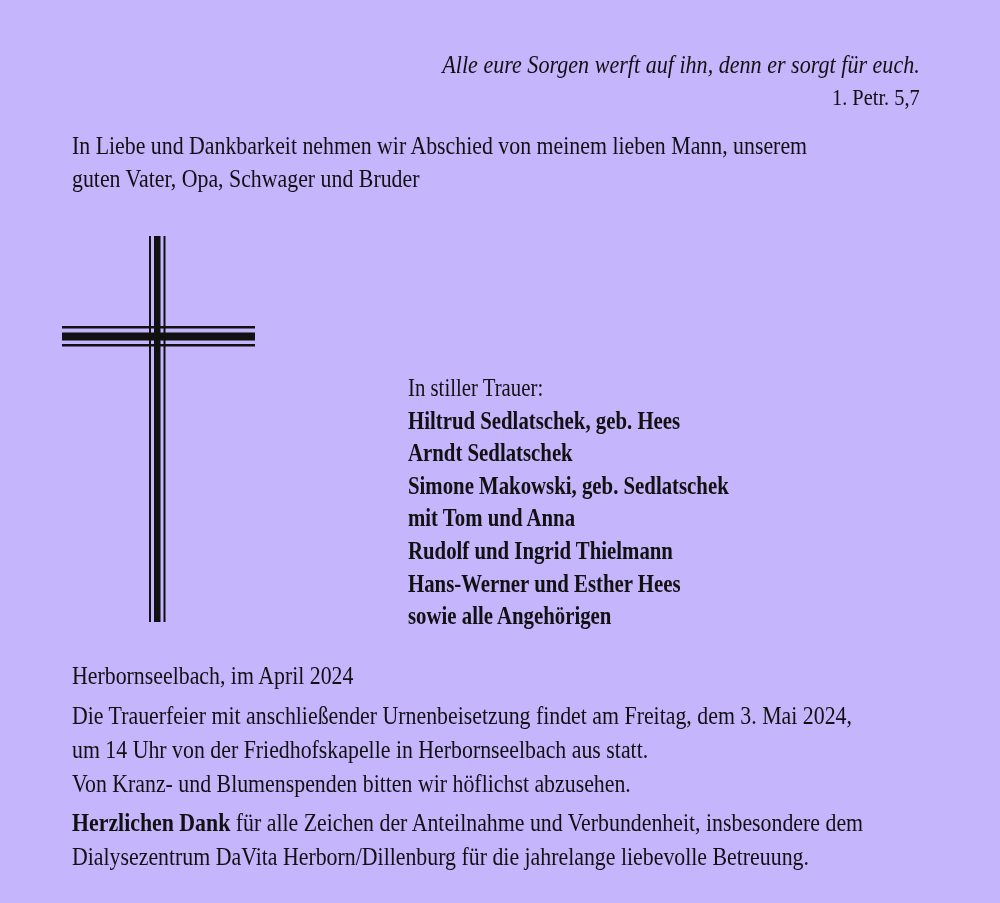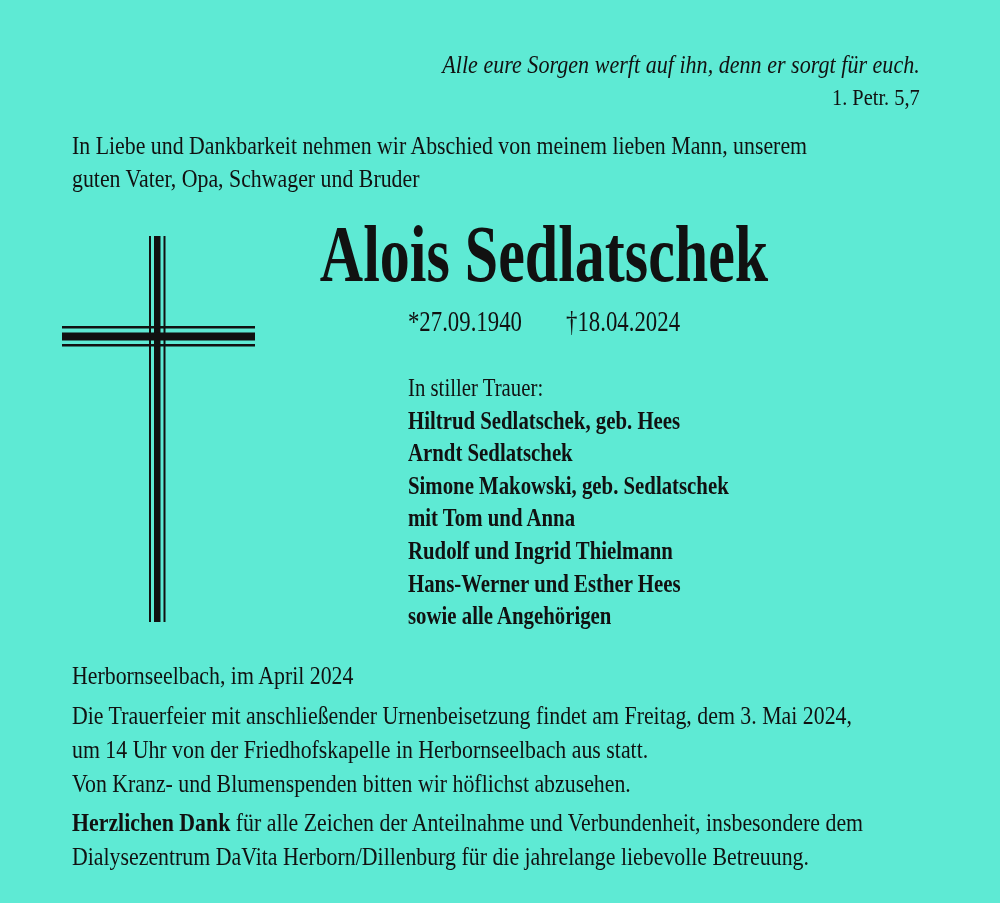--- a/index.html
+++ b/index.html
@@ -6,21 +6,21 @@
   html, body { background: #ffffff; }
   body {
     width: 1000px; height: 903px;
     font-family: "Liberation Serif", "DejaVu Serif", serif;
     color: #111111;
     position: relative;
     overflow: hidden;
   }
   .page {
     position: absolute; inset: 0;
-    background: #5eead4;
+    background: #c4b5fd;
     padding-left: 32px;
   }
   .line { white-space: nowrap; display: block; }
 
   
   .quote-block {
     position: absolute;
     top: 50px; right: 80px;
     text-align: right;
     transform: scaleX(0.85);
@@ -126,26 +126,20 @@
       <rect x="94" y="11" width="2" height="386" fill="#111111"></rect>
       <rect x="99" y="11" width="6.5" height="386" fill="#111111"></rect>
       <rect x="108.5" y="11" width="2" height="386" fill="#111111"></rect>
 
       <rect x="7" y="101" width="193" height="2.5" fill="#111111"></rect>
       <rect x="7" y="107.5" width="193" height="8" fill="#111111"></rect>
       <rect x="7" y="119" width="193" height="2.5" fill="#111111"></rect>
     </svg>
   </div>
 
-  <div class="header-block">
-    <div class="deceased-name">Alois Sedlatschek</div>
-    <div class="dates-line">
-      <span class="birth-date">*27.09.1940</span><span class="death-date">†18.04.2024</span>
-    </div>
-  </div>
 
   <div class="mourners">
     <span class="line heading">In stiller Trauer:</span>
     <span class="line name">Hiltrud Sedlatschek, geb. Hees</span>
     <span class="line name">Arndt Sedlatschek</span>
     <span class="line name">Simone Makowski, geb. Sedlatschek</span>
     <span class="line name">mit Tom und Anna</span>
     <span class="line name">Rudolf und Ingrid Thielmann</span>
     <span class="line name">Hans-Werner und Esther Hees</span>
     <span class="line name">sowie alle Angehörigen</span>

